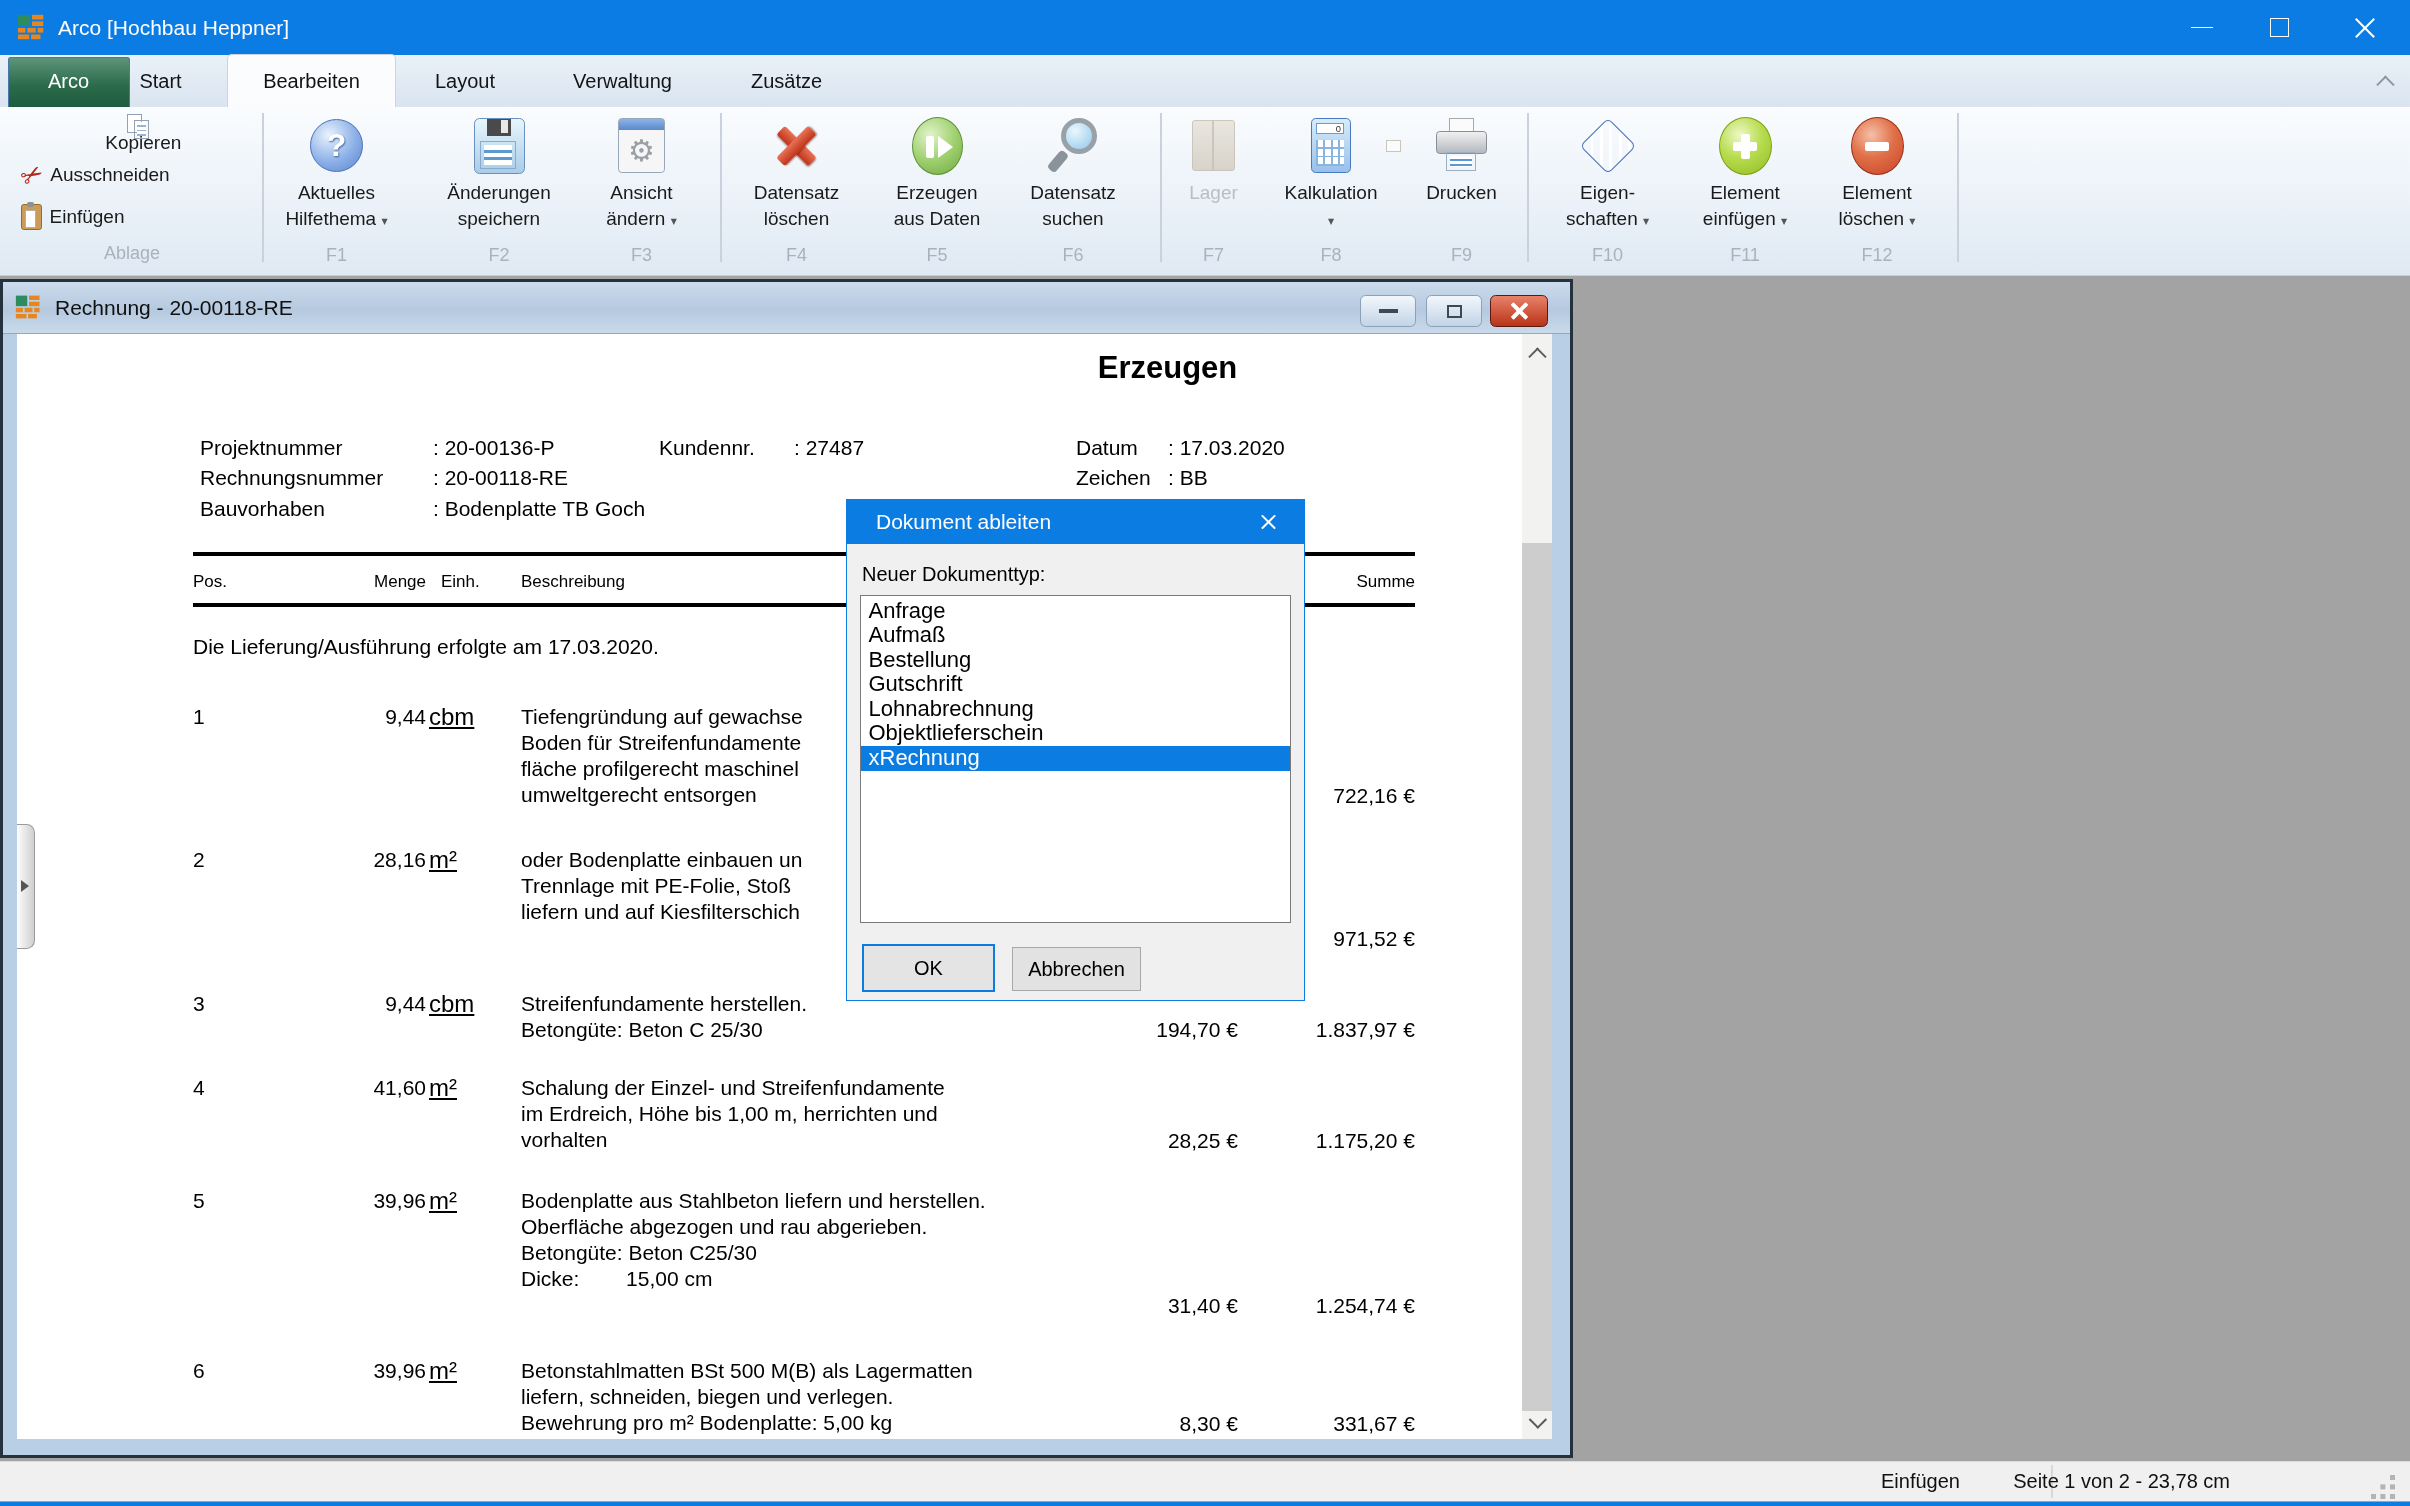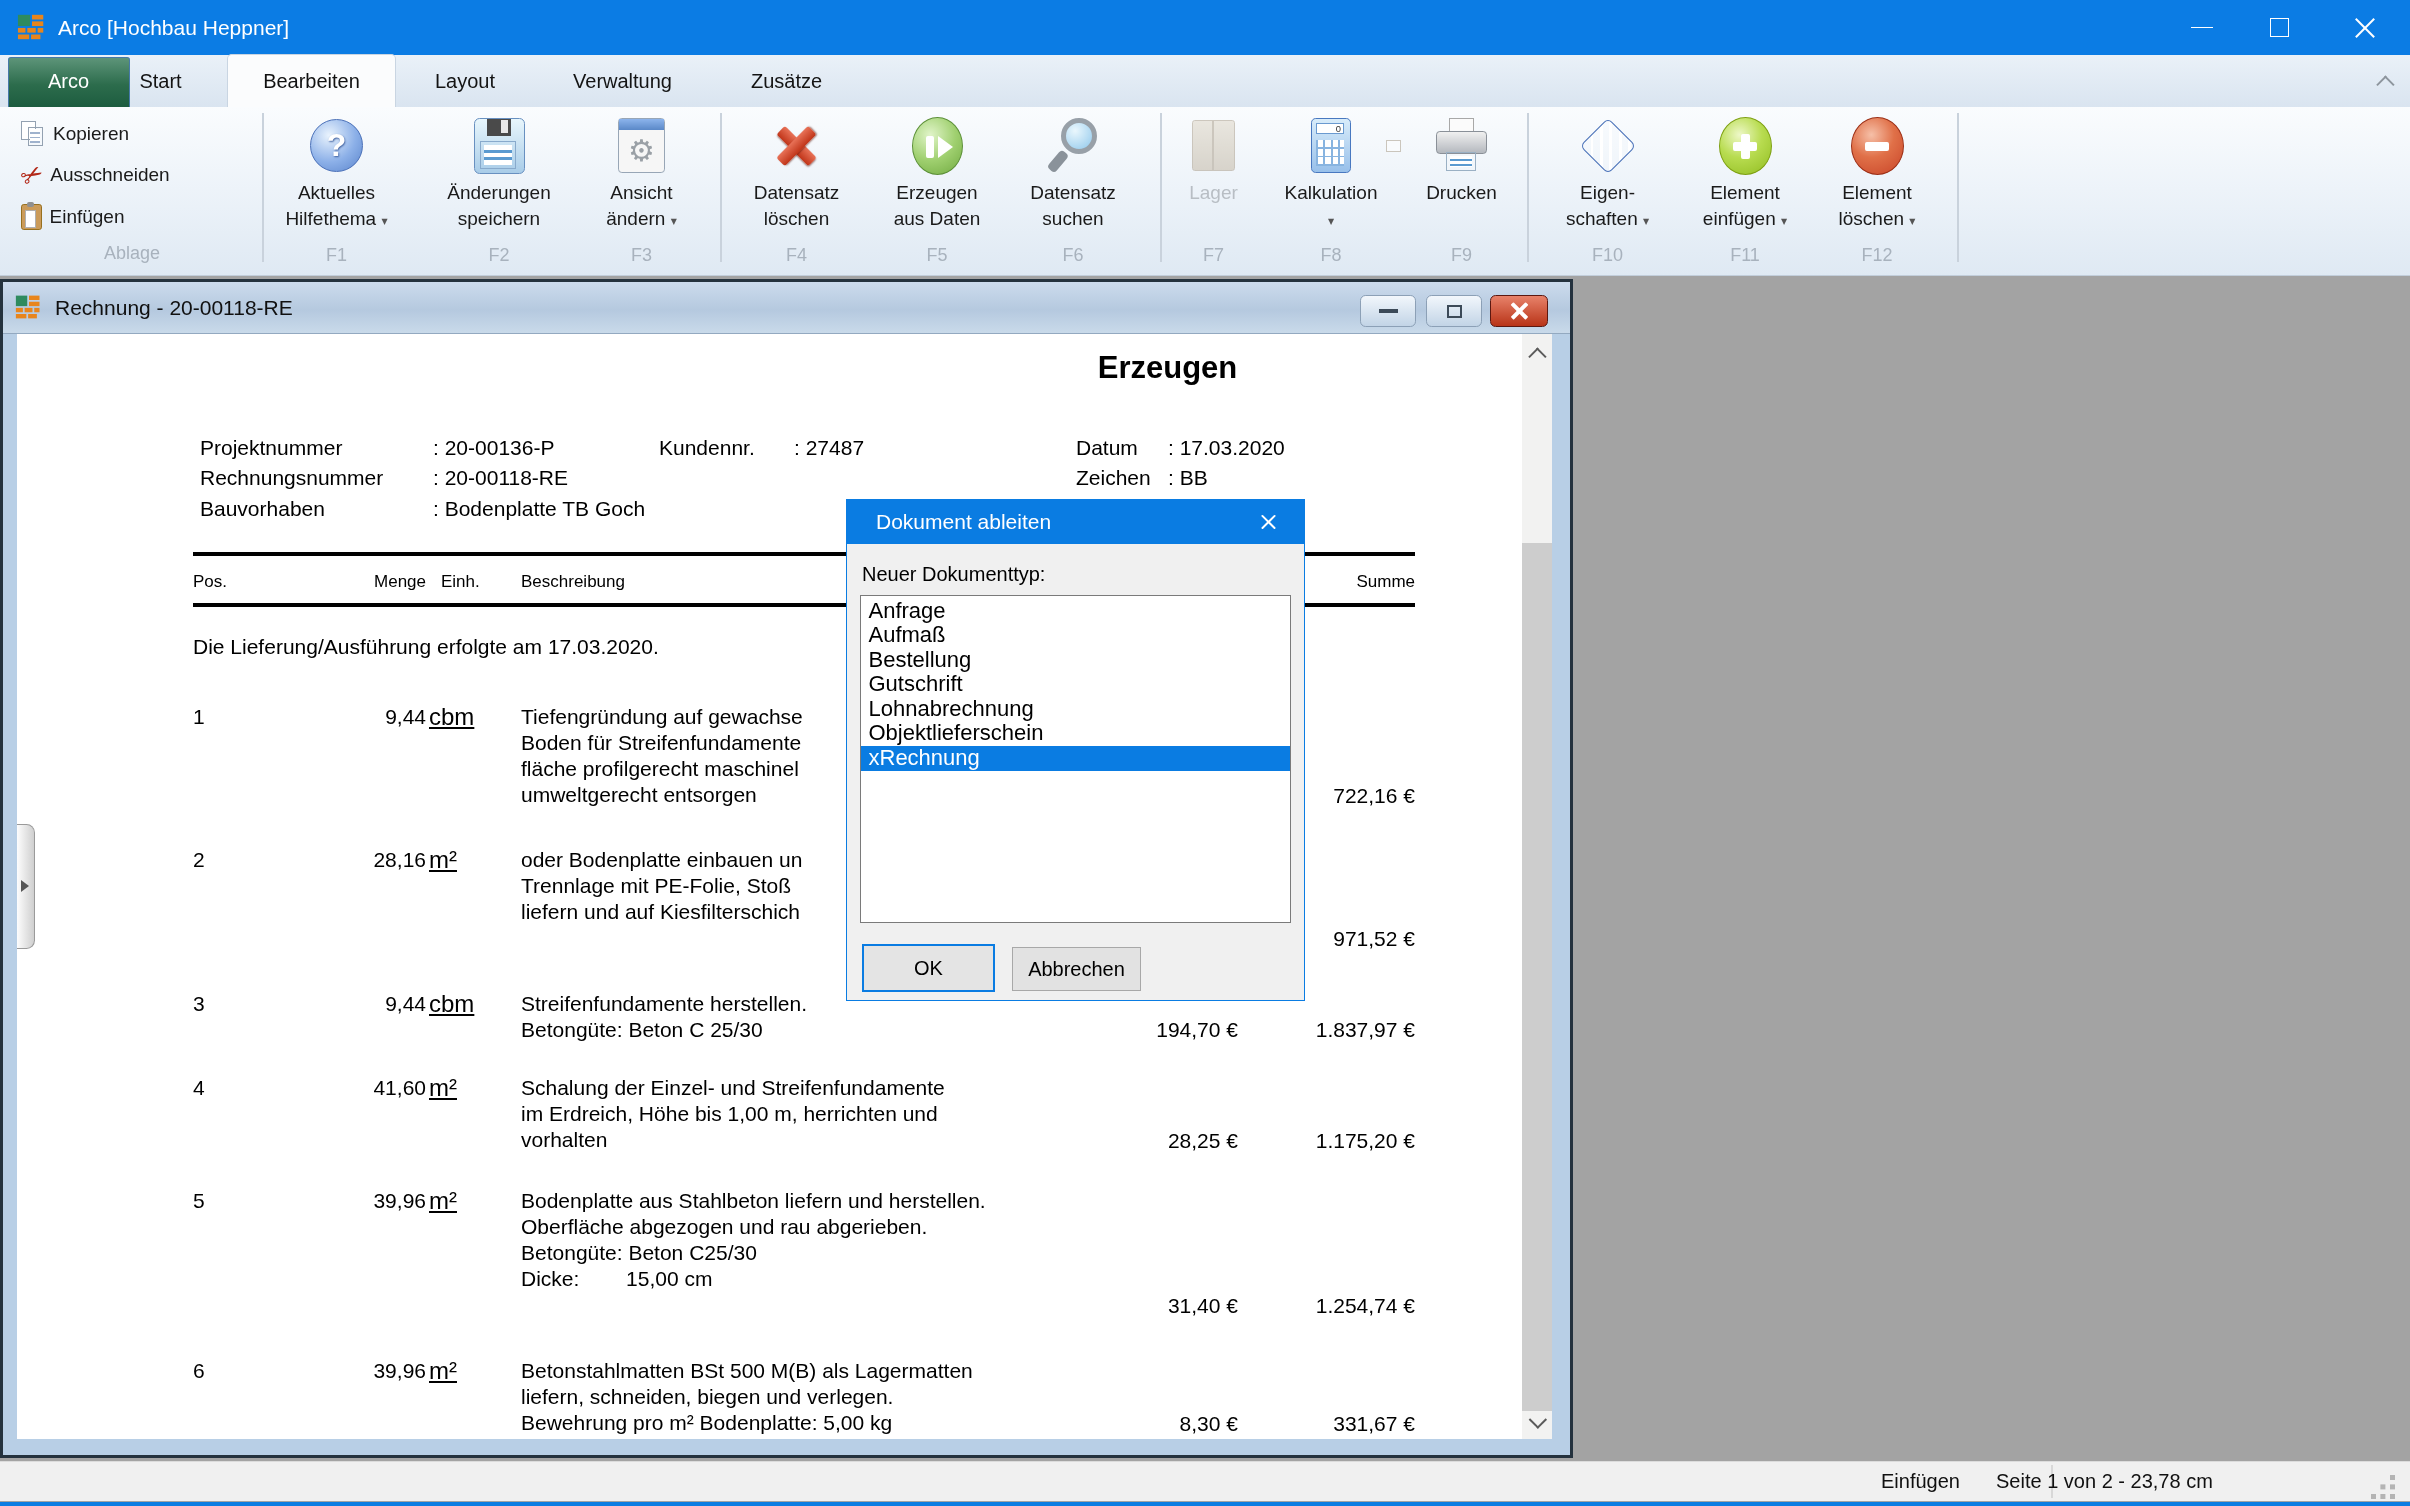--- a/index.html
+++ b/index.html
@@ -217,21 +217,21 @@
   <div class="abs tab-arco">Arco</div>
   <div class="abs tab-plain" style="left:123px;width:75px;">Start</div>
   <div class="abs tab-active">Bearbeiten</div>
   <div class="abs tab-plain" style="left:418px;width:94px;">Layout</div>
   <div class="abs tab-plain" style="left:552px;width:141px;">Verwaltung</div>
   <div class="abs tab-plain" style="left:730px;width:113px;">Zusätze</div>
   <div class="abs chev" style="left:2375px;top:70px;position:absolute;"></div>
 
   <div class="abs ribbon"></div>
 
-  <div class="abs sbtn" style="top:114px;">
+  <div class="abs sbtn" style="top:114px;flex-direction:column;">
     <div class="i-copy">
         <div class="s1"></div>
         <div class="s2"></div>
       </div>
     <span class="slab">Kopieren</span>
   </div>
   <div class="abs sbtn" style="top:155px;">
     <span class="i-scis">✂</span>
     <span class="slab">Ausschneiden</span>
   </div>
@@ -535,18 +535,18 @@
   <div class="abs opt" style="top:672px;">Gutschrift</div>
   <div class="abs opt" style="top:697px;">Lohnabrechnung</div>
   <div class="abs opt" style="top:721px;">Objektlieferschein</div>
   <div class="abs opt selected" style="top:746px;">xRechnung</div>
   <div class="abs btn-ok">OK</div>
   <div class="abs btn-cancel">Abbrechen</div>
 
   <div class="abs statusbar"></div>
   <div class="abs sb-text" style="left:1836px;width:169px;text-align:center;">Einfügen</div>
   <div class="abs sb-sep"></div>
-  <div class="abs sb-text" style="left:1996px;width:290px;">Seite 1 von 2 - 23,78 cm</div>
+  <div class="abs sb-text" style="left:1940px;width:290px;text-align:right;">Seite 1 von 2 - 23,78 cm</div>
   <div class="abs grip"></div>
   <div class="abs bottom-edge"></div>
 
 </div>
 
 
 </body></html>

